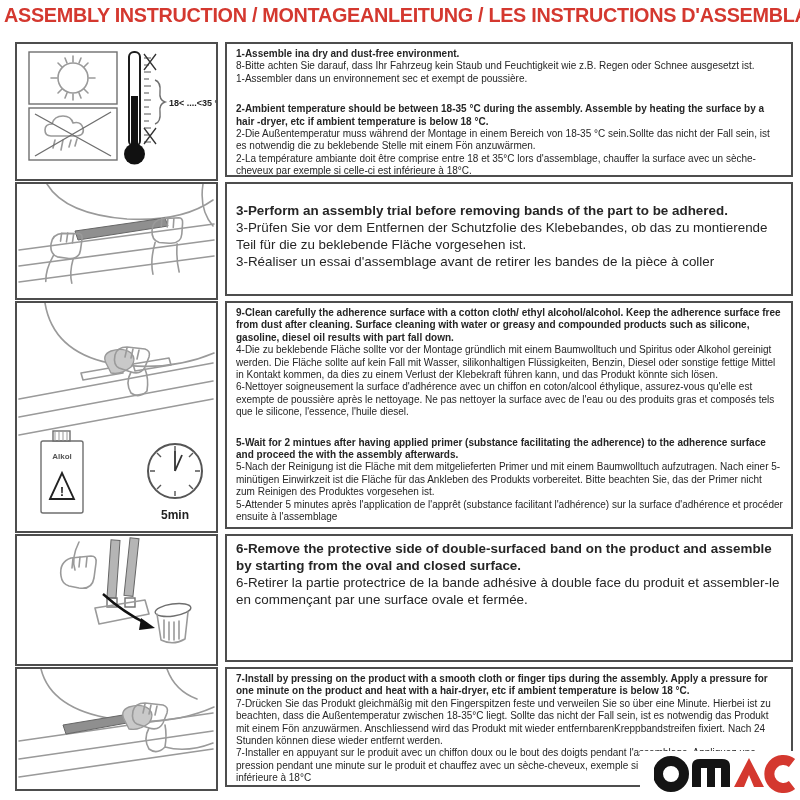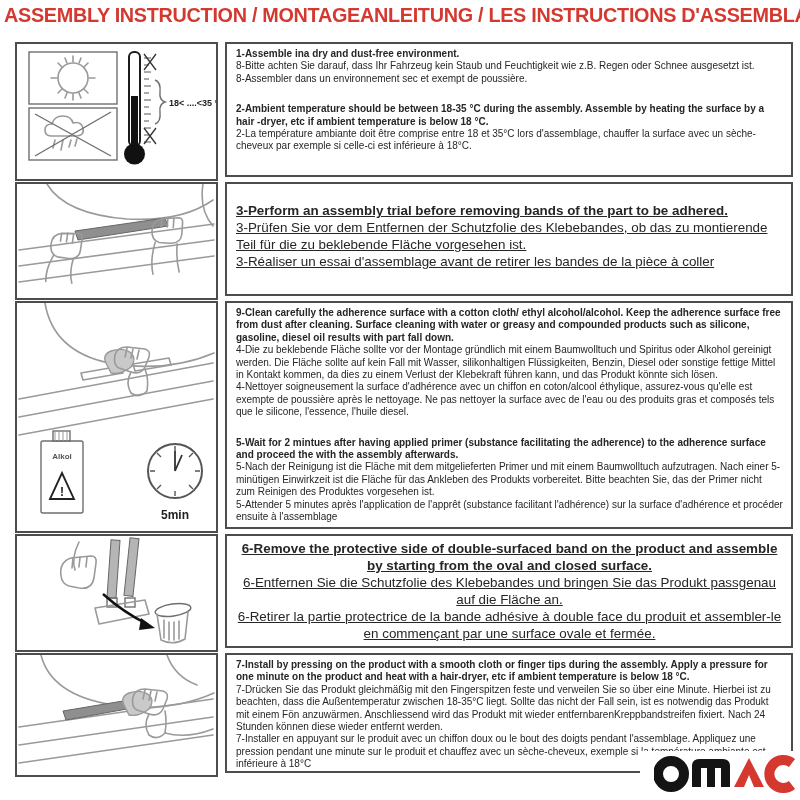--- a/index.html
+++ b/index.html
@@ -9,23 +9,23 @@
        color:#d4382f;font-weight:700;font-size:20px;letter-spacing:-0.3px;
        transform:scaleX(0.99);white-space:nowrap;}
   .tbl{position:absolute;top:42px;left:15px;width:778px;}
   .row{display:flex;gap:7px;margin-bottom:5px;}
   .cicon{width:199px;flex:none;border:2px solid #4d4d4d;background:#fff;overflow:hidden;}
   .ctext{flex:1;border:2px solid #4d4d4d;background:#fff;padding:4px 8px 3px 9px;
          font-size:10px;line-height:12.4px;overflow:hidden;}
   .ctext p{margin:0;}
   .en{font-weight:700;}
   .block + .block{margin-top:18px;}
-  .big{font-size:13.4px;line-height:17px;text-decoration:underline;}
+  .big{font-size:13.4px;line-height:17px;}
   .pad-top{padding-top:18px;}
-  .r1{height:135px;} .r2{height:114px;} .r3{height:228px;} .r4{height:114px;text-align:center;} .r5{height:120px;justify-content:flex-end;}
+  .r1{height:135px;} .r2{height:114px;} .r3{height:228px;} .r4{height:128px;} .r5{height:120px;justify-content:flex-end;}
   .r1 .cicon,.r2 .cicon,.r3 .cicon,.r4 .cicon,.r5 .cicon{height:100%;}
   svg{display:block;}
   .sk{stroke:#9a9a9a;fill:none;stroke-width:1.6;stroke-linecap:round;stroke-linejoin:round;}
   .skd{stroke:#6f6f6f;fill:none;stroke-width:1.4;}
   .logo{position:absolute;right:4px;top:751px;background:#fff;padding:2px 0 2px 14px;}
 </style>
 </head>
 <body>
 
 <div class="page">
@@ -62,24 +62,25 @@
             </g>
             <path class="skd" d="M138 36 Q144 38 143 48 Q142 56 148 58 Q142 60 143 68 Q144 78 138 80" stroke="#333"></path>
             <text x="152" y="62" font-size="9" font-weight="bold" fill="#222">18&lt; ....&lt;35 °C</text>
           </g>
         </svg>
       </div>
       <div class="ctext">
         <div class="block">
           <p class="en">1-Assemble ina dry and dust-free environment.</p>
           <p>8-Bitte achten Sie darauf, dass Ihr Fahrzeug kein Staub und Feuchtigkeit wie z.B. Regen oder Schnee ausgesetzt ist.</p>
-          <p>8-Assembler dans un environnement sec et exempt de poussière.</p>
+          <p>1-Assembler dans un environnement sec et exempt de poussière.</p>
         </div>
         <div class="block">
           <p class="en">2-Ambient temperature should be between 18-35 °C  during the assembly. Assemble by heating the surface by a hair -dryer, etc if ambient temperature is below 18 °C.</p>
+          <p>2-Die Außentemperatur muss während der Montage in einem Bereich von 18-35 °C  sein.Sollte das nicht der Fall sein, ist es notwendig die zu beklebende Stelle mit einem Fön anzuwärmen.</p>
           <p>2-La température ambiante doit être comprise entre 18 et 35°C lors d'assemblage, chauffer la surface avec un sèche-cheveux par exemple si celle-ci est inférieure à 18°C.</p>
         </div>
       </div>
     </div>
 
     <div class="row r2">
       <div class="cicon">
         <svg width="199" height="110" viewBox="0 0 199 110">
           <path class="sk" d="M30 0 Q48 30 110 35 Q165 38 196 16"></path>
           <path class="sk" d="M186 0 Q182 26 196 42"></path>
@@ -133,21 +134,21 @@
             </g>
             <path d="M158 168 L158 148 M158 168 L165 152" stroke="#333" stroke-width="1.8"></path>
             <text x="158" y="216" font-size="12" font-weight="bold" fill="#222" text-anchor="middle">5min</text>
           </g>
         </svg>
       </div>
       <div class="ctext">
         <div class="block">
           <p class="en">9-Clean carefully the adherence surface with a cotton cloth/ ethyl alcohol/alcohol. Keep the adherence surface free from dust after cleaning. Surface cleaning with water or greasy and compounded products such as silicone, gasoline, diesel oil results with part fall down.</p>
           <p>4-Die zu beklebende Fläche sollte vor der Montage gründlich mit einem Baumwolltuch und Spiritus oder Alkohol gereinigt werden. Die Fläche sollte auf kein Fall mit Wasser, silikonhaltigen Flüssigkeiten, Benzin, Diesel oder sonstige fettige Mittel in Kontakt kommen, da dies zu einem Verlust der Klebekraft führen kann, und das Produkt könnte sich lösen.</p>
-          <p>4-Nettoyer soigneusement la surface d'adhérence avec un chiffon en coton/alcool éthylique, assurez-vous qu'elle est exempte de poussière après le nettoyage. Ne pas nettoyer la surface avec de l'eau ou des produits gras et composés tels que le silicone, l'essence, l'huile diesel.</p>
+          <p>6-Nettoyer soigneusement la surface d'adhérence avec un chiffon en coton/alcool éthylique, assurez-vous qu'elle est exempte de poussière après le nettoyage. Ne pas nettoyer la surface avec de l'eau ou des produits gras et composés tels que le silicone, l'essence, l'huile diesel.</p>
         </div>
         <div class="block">
           <p class="en">5-Wait for 2 mintues after having applied primer (substance facilitating the adherence) to the adherence surface and proceed the with the assembly afterwards.</p>
           <p>5-Nach der Reinigung ist die Fläche mit dem mitgelieferten Primer und mit einem Baumwolltuch aufzutragen. Nach einer 5-minütigen Einwirkzeit ist die Fläche für das Ankleben des Produkts vorbereitet. Bitte beachten Sie, das der Primer nicht zum Reinigen des Produktes vorgesehen ist.</p>
           <p>5-Attender 5 minutes après l'application de l'apprêt (substance facilitant l'adhérence) sur la surface d'adhérence et procéder ensuite à l'assemblage</p>
         </div>
       </div>
     </div>
 
     <div class="row r4">
@@ -170,21 +171,20 @@
           <g>
             <ellipse cx="156" cy="74" rx="18" ry="6" class="skd" transform="rotate(-8 156 74)"></ellipse>
             <path class="sk" d="M140 78 L144 104 Q156 110 168 103 L171 76"></path>
             <path class="sk" d="M147 84 V102 M152 86 V104 M157 86 V104 M162 85 V103"></path>
           </g>
         </svg>
       </div>
       <div class="ctext big">
         <div class="block">
           <p class="en">6-Remove the protective side of double-surfaced band on the product and assemble by starting from the oval and closed surface.</p>
-          <p>6-Entfernen Sie die Schutzfolie des Klebebandes und bringen Sie das Produkt passgenau auf die Fläche an.</p>
           <p>6-Retirer la partie protectrice de la bande adhésive à double face du produit et assembler-le en commençant par une surface ovale et fermée.</p>
         </div>
       </div>
     </div>
 
     <div class="row r5">
       <div class="cicon">
         <svg width="199" height="116" viewBox="0 0 199 116">
           <path class="sk" d="M24 0 Q34 40 96 50 Q152 58 197 38"></path>
           <path class="sk" d="M150 0 Q158 22 180 30"></path>

